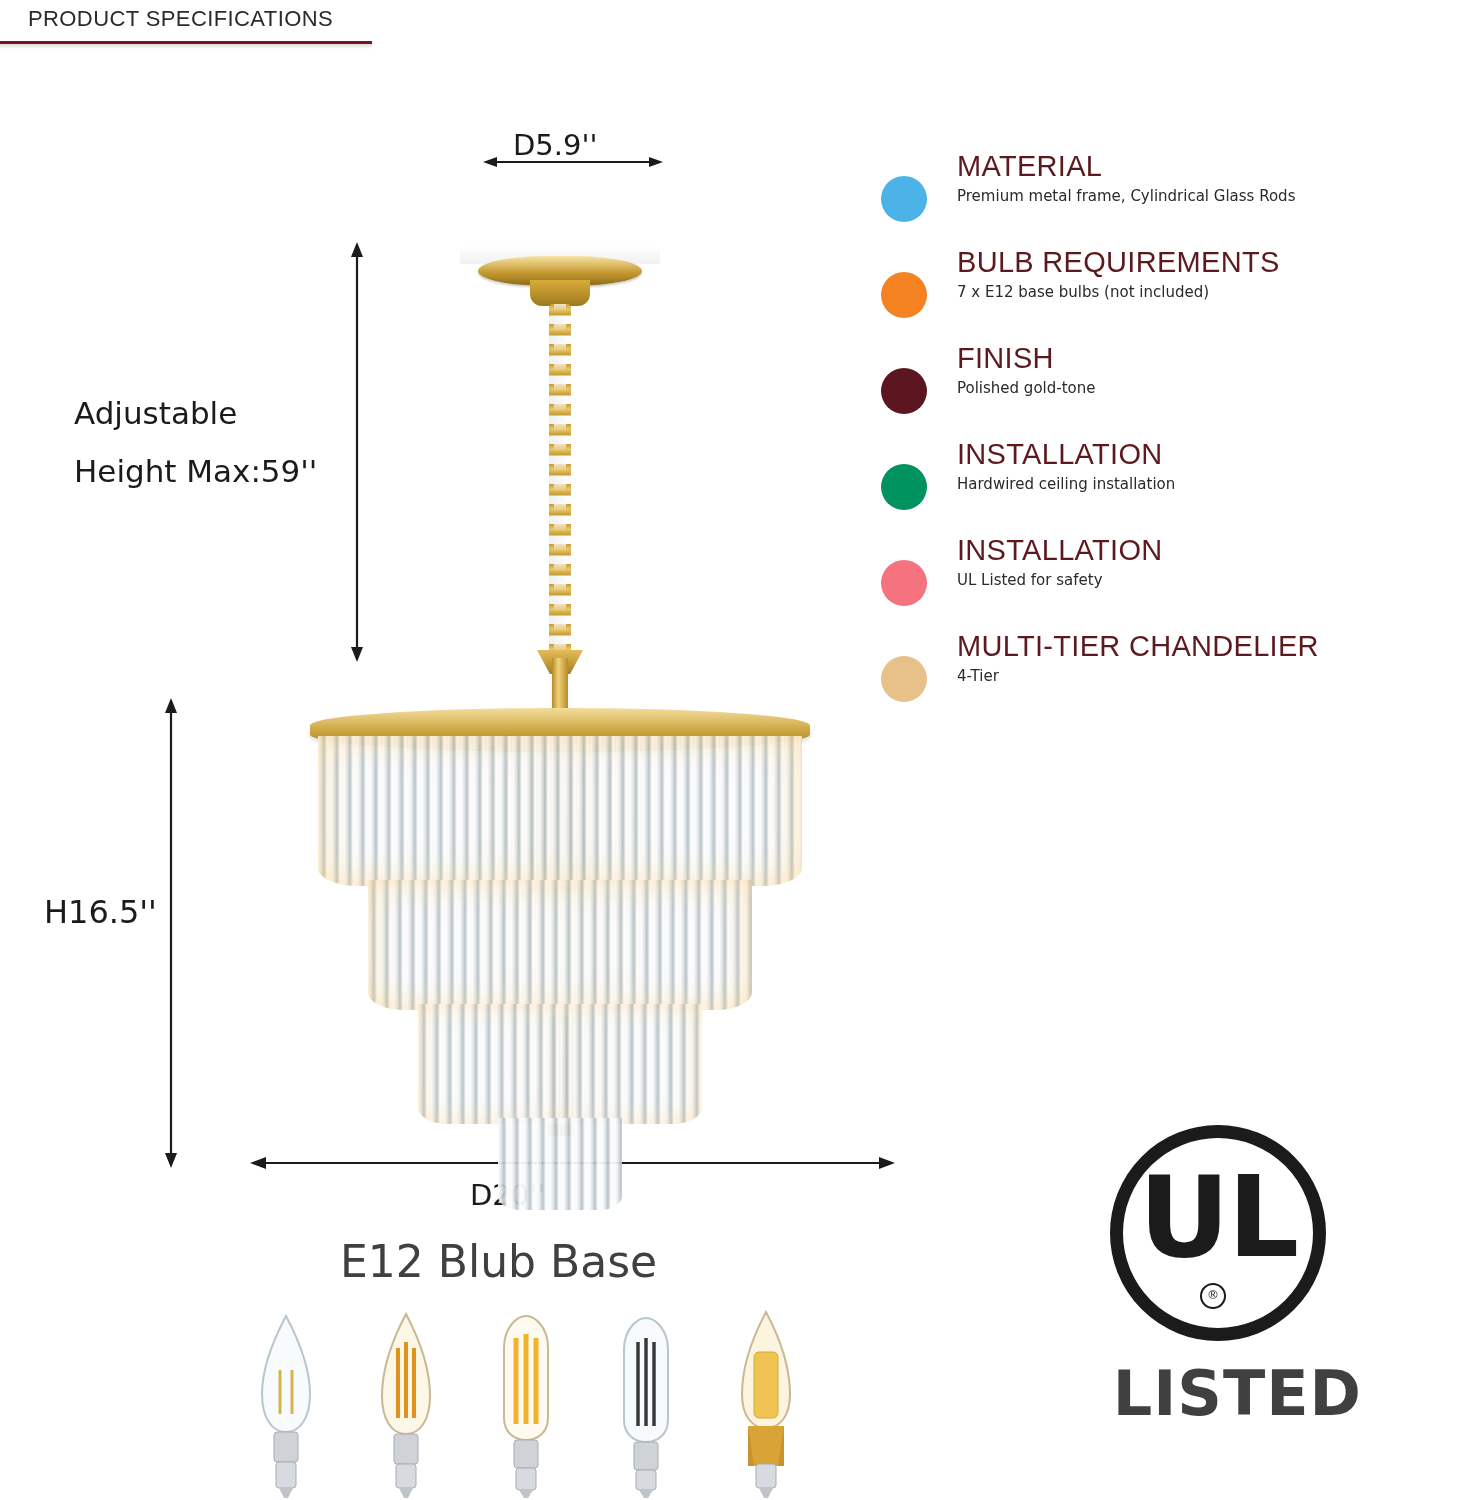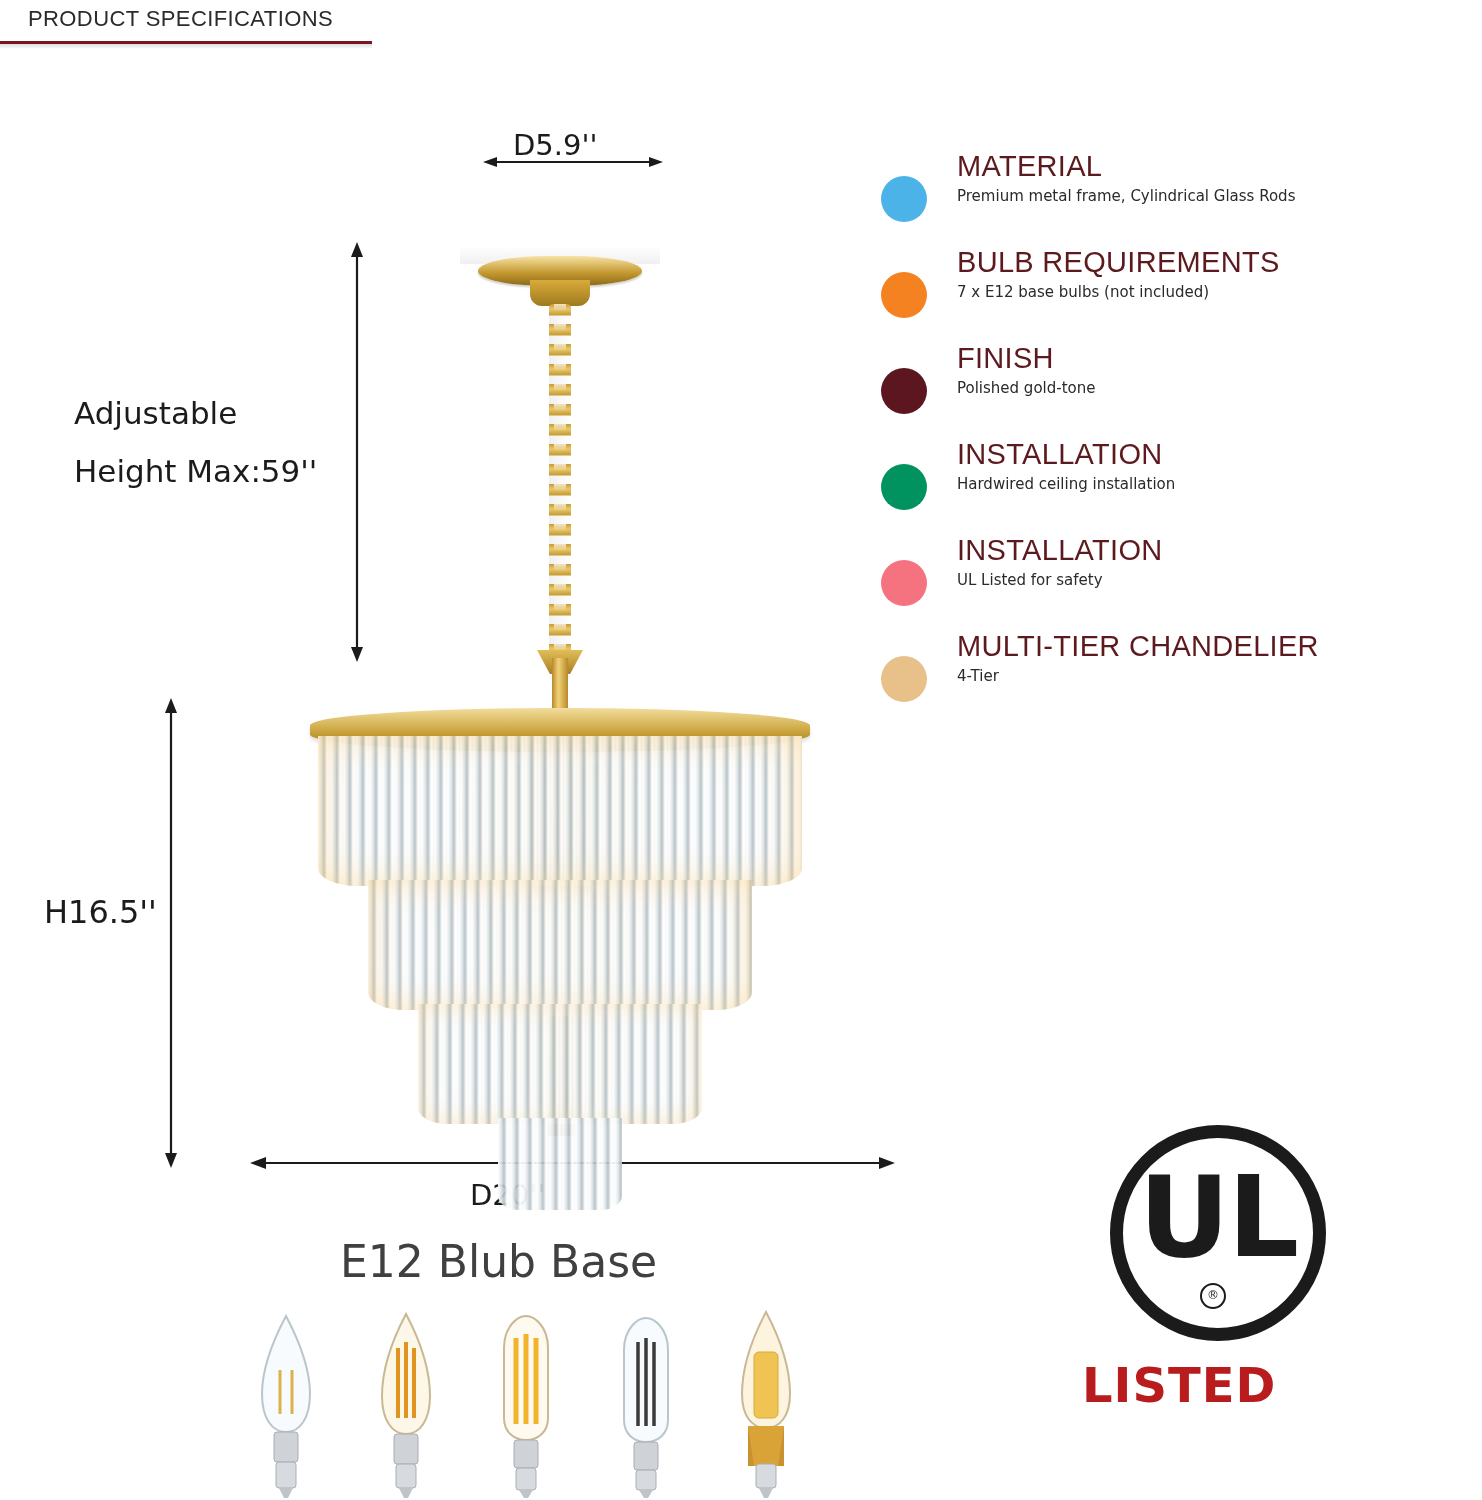--- a/index.html
+++ b/index.html
@@ -321,26 +321,26 @@
     font-size: 12px;
     line-height: 20px;
     text-align: center;
     color: #1b1b1b;
   }
   #ul-listed {
     position: absolute;
     left: 0;
     top: 232px;
     width: 280px;
-    text-align: left;
+    text-align: right;
     font-family: "DejaVu Sans", sans-serif;
     font-weight: bold;
-    font-size: 48px;
+    font-size: 62px;
     letter-spacing: 1px;
-    color: #b91c1c;
+    color: #404040;
   }
 
   
   #bulb-section {
     position: absolute;
     left: 230px;
     top: 1236px;
     width: 700px;
     height: 264px;
   }

